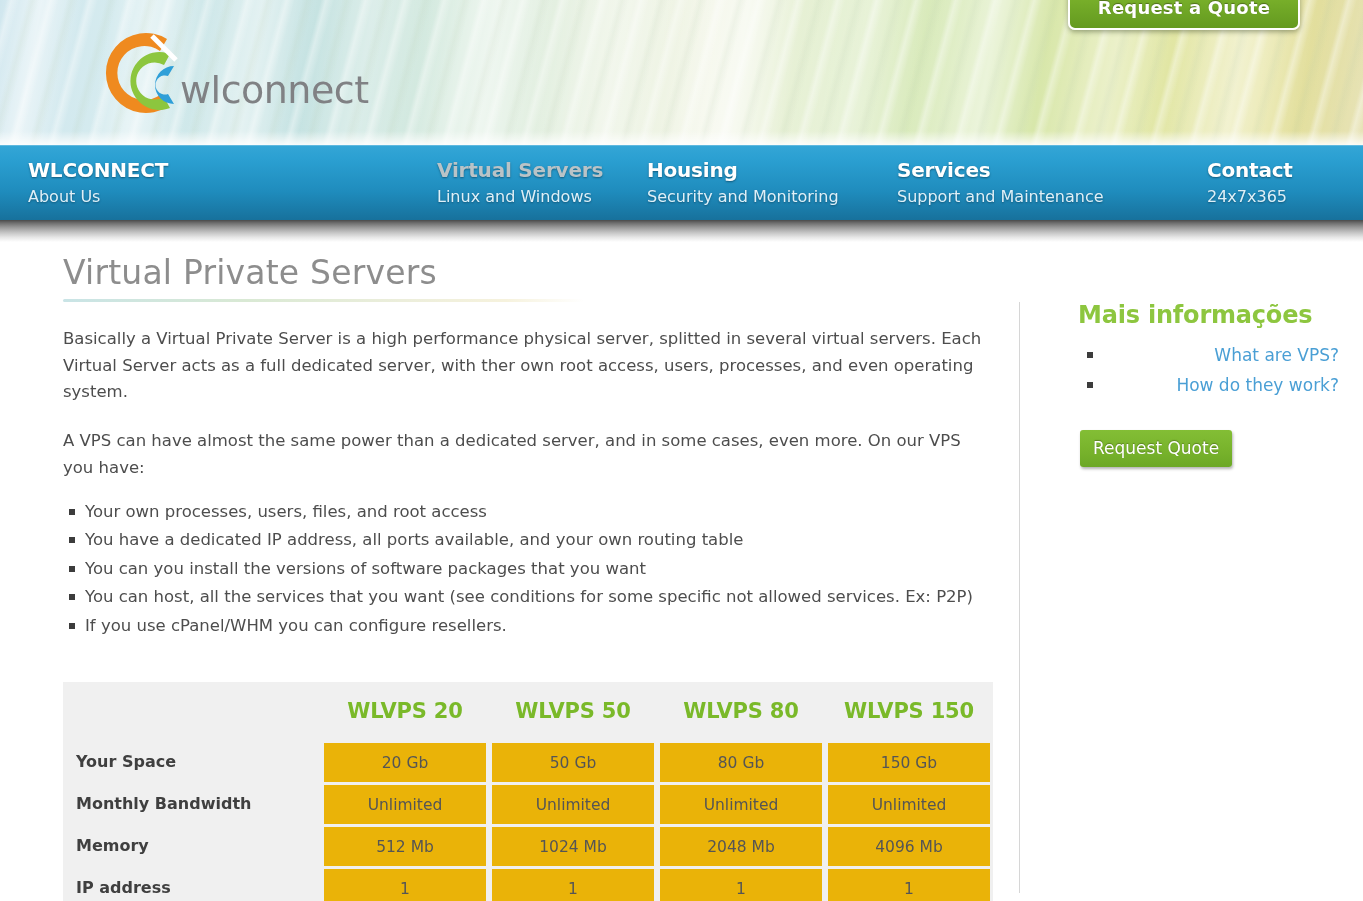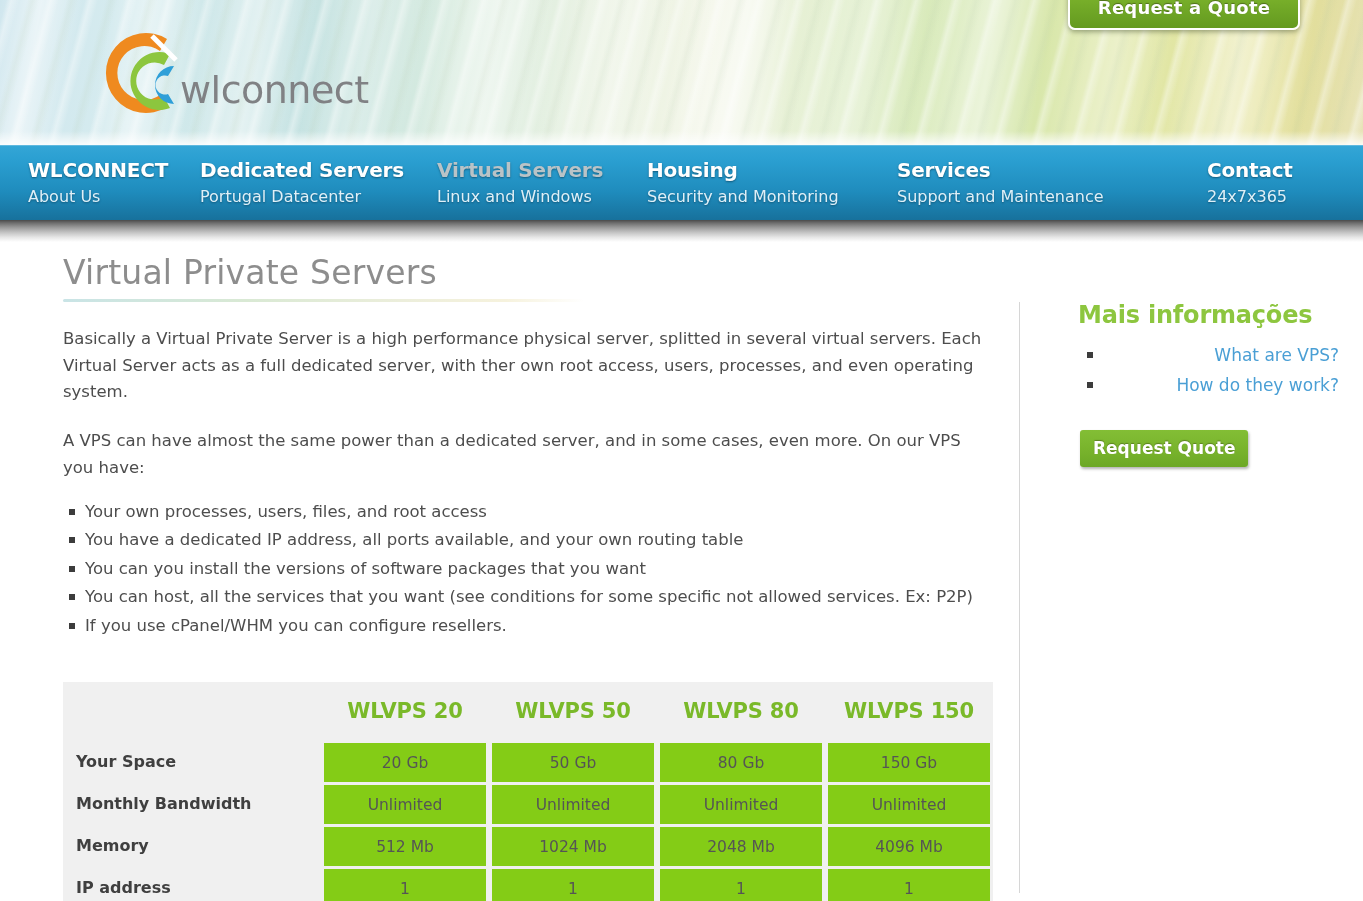--- a/index.html
+++ b/index.html
@@ -251,21 +251,21 @@
     height: 42px;
     background: #f0f0f0;
     text-align: left;
     padding-left: 13px;
     font-size: 16px;
     font-weight: bold;
     color: #3f3f3f;
   }
   .spec-table tbody td.cell {
     height: 42px;
-    background: #84cc16;
+    background: #eab308;
     text-align: center;
     font-size: 15.5px;
     color: #555555;
     border-left: 3px solid #f0f0f0;
     border-right: 3px solid #f0f0f0;
     border-top: 3px solid #f0f0f0;
   }
   .spec-table tbody tr:last-child td.cell { border-bottom: 0; }
 
   
@@ -316,21 +316,20 @@
     padding: 8px 13px 9px 13px;
     border-radius: 3px;
     background: linear-gradient(to bottom, #83be35 0%, #78b32c 55%, #6ca826 100%);
     box-shadow: 1px 2px 3px rgba(0,0,0,0.3);
     color: #ffffff;
     font-size: 17px;
     text-shadow: 0 -1px 1px rgba(70,95,25,0.6);
     cursor: pointer;
     border: none;
     font-family: "DejaVu Sans", "Liberation Sans", sans-serif;
-    font-weight: bold;
   }
 </style>
 </head>
 <body>
 
 <div class="header">
   <div class="header-stripes"></div>
   <div class="header-bottom-fade"></div>
 
   <div class="logo">
@@ -354,24 +353,20 @@
 </div>
 
 <nav class="nav">
   <div class="nav-inner">
 
     <div class="nav-item" style="left:28px;">
       <span class="nav-title">WLCONNECT</span>
       <span class="nav-sub">About Us</span>
     </div>
 
-    <div class="nav-item" style="left:200px;">
-      <span class="nav-title">Dedicated Servers</span>
-      <span class="nav-sub">Portugal Datacenter</span>
-    </div>
 
     <div class="nav-item active" style="left:437px;">
       <span class="nav-title">Virtual Servers</span>
       <span class="nav-sub">Linux and Windows</span>
     </div>
 
     <div class="nav-item" style="left:647px;">
       <span class="nav-title">Housing</span>
       <span class="nav-sub">Security and Monitoring</span>
     </div>

